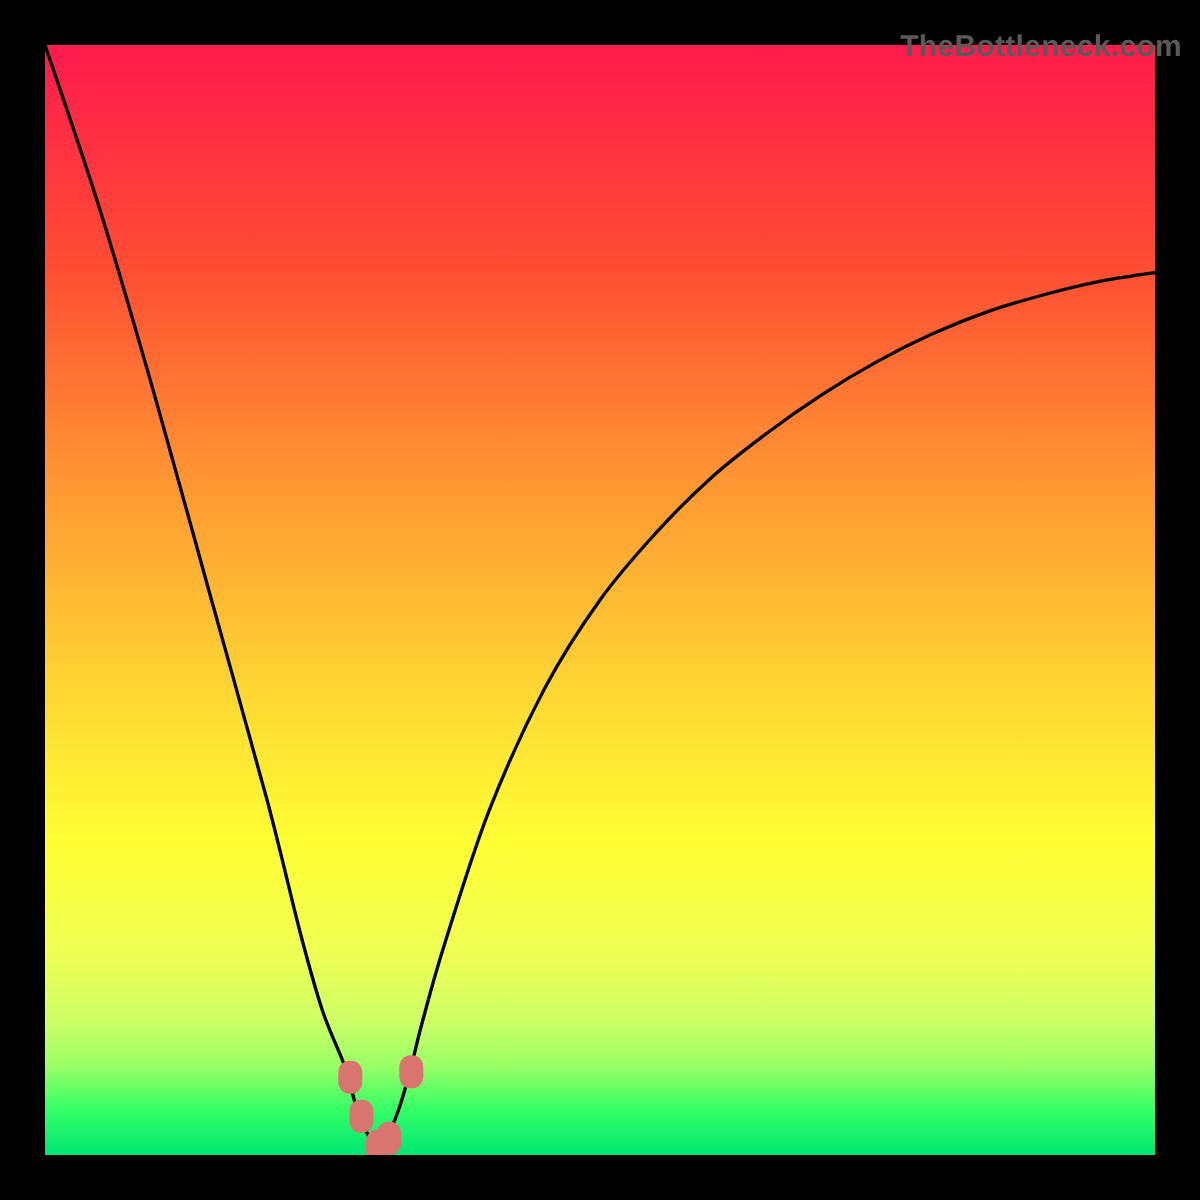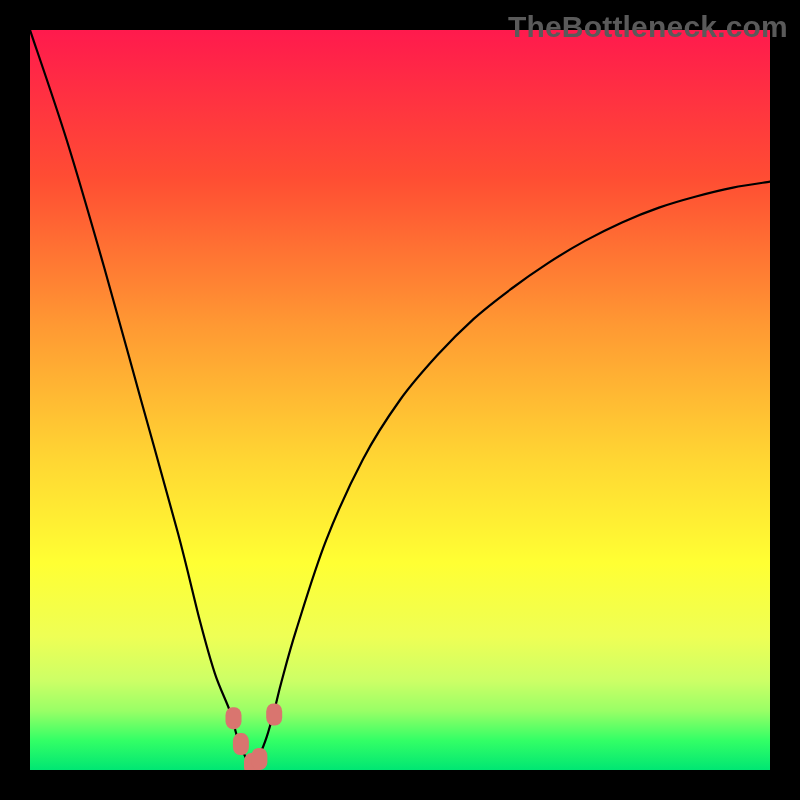--- a/index.html
+++ b/index.html
@@ -17,24 +17,24 @@
     width: 740px;
     height: 740px;
     overflow: hidden;
   }
   .gradient {
     position: absolute;
     left: 0; top: 0; right: 0; bottom: 0;
   }
   .watermark {
     position: absolute;
-    top: 10px;
+    top: 20px;
     right: 12px;
     font-family: Arial, Helvetica, sans-serif;
-    font-size: 30px;
+    font-size: 20px;
     font-weight: 600;
     color: #5a5a5a;
     letter-spacing: 0.2px;
   }
   svg.curve {
     position: absolute;
     left: 0; top: 0;
     width: 740px;
     height: 740px;
     overflow: visible;

